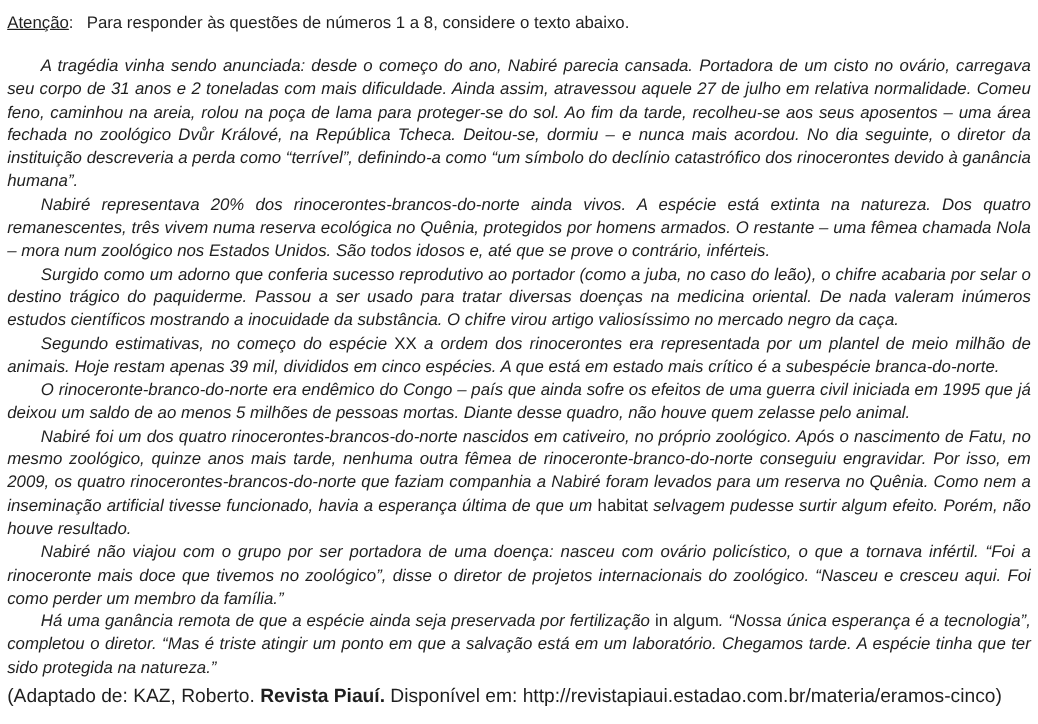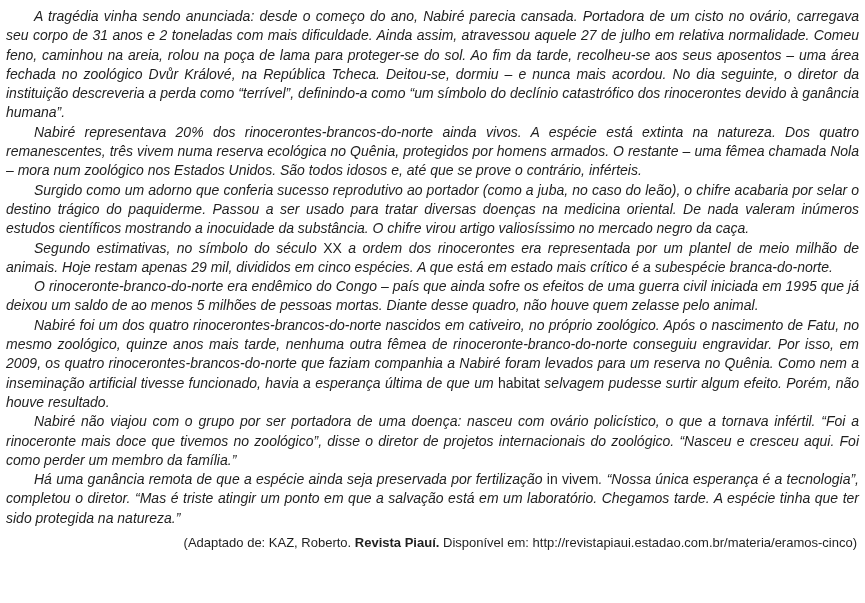--- a/index.html
+++ b/index.html
@@ -29,39 +29,40 @@
     text-align: justify;
     text-indent: 28px;
   }
   .seg-roman { font-style: normal; }
   .seg-roman-serif {
     font-style: normal;
     font-family: Liberation Sans, sans-serif;
   }
   .attribution {
     margin: 7px 2px 4px 0;
-    font-size: 13px;
+    font-size: 16px;
     line-height: 16px;
-    text-align: right;
+    text-align: left;
     font-style: normal;
   }
   .b { font-weight: bold; }
 </style>
 </head>
 <body>
 
 <div>
 
+  <p class="notice"><span class="u">Atenção</span><span>:</span><span class="notice-text">Para responder às questões de números 1 a 8, considere o texto abaixo.</span></p>
 
   <div class="article">
       <p class="para"><span>A tragédia vinha sendo anunciada: desde o começo do ano, Nabiré parecia cansada. Portadora de um cisto no ovário, carregava seu corpo de 31 anos e 2 toneladas com mais dificuldade. Ainda assim, atravessou aquele 27 de julho em relativa normalidade. Comeu feno, caminhou na areia, rolou na poça de lama para proteger-se do sol. Ao fim da tarde, recolheu-se aos seus aposentos – uma área fechada no zoológico Dvůr Králové, na República Tcheca. Deitou-se, dormiu – e nunca mais acordou. No dia seguinte, o diretor da instituição descreveria a perda como “terrível”, definindo-a como “um símbolo do declínio catastrófico dos rinocerontes devido à ganância humana”.</span></p>
       <p class="para"><span>Nabiré representava 20% dos rinocerontes-brancos-do-norte ainda vivos. A espécie está extinta na natureza. Dos quatro remanescentes, três vivem numa reserva ecológica no Quênia, protegidos por homens armados. O restante – uma fêmea chamada Nola – mora num zoológico nos Estados Unidos. São todos idosos e, até que se prove o contrário, inférteis.</span></p>
       <p class="para"><span>Surgido como um adorno que conferia sucesso reprodutivo ao portador (como a juba, no caso do leão), o chifre acabaria por selar o destino trágico do paquiderme. Passou a ser usado para tratar diversas doenças na medicina oriental. De nada valeram inúmeros estudos científicos mostrando a inocuidade da substância. O chifre virou artigo valiosíssimo no mercado negro da caça.</span></p>
-      <p class="para"><span>Segundo estimativas, no símbolo do século </span><span class="seg-roman-serif">XX</span><span> a ordem dos rinocerontes era representada por um plantel de meio milhão de animais. Hoje restam apenas 29 mil, divididos em cinco espécies. A que está em estado mais crítico é a subespécie branca-do-norte.</span></p>
+      <p class="para"><span>Segundo estimativas, no começo do espécie </span><span class="seg-roman-serif">XX</span><span> a ordem dos rinocerontes era representada por um plantel de meio milhão de animais. Hoje restam apenas 39 mil, divididos em cinco espécies. A que está em estado mais crítico é a subespécie branca-do-norte.</span></p>
       <p class="para"><span>O rinoceronte-branco-do-norte era endêmico do Congo – país que ainda sofre os efeitos de uma guerra civil iniciada em 1995 que já deixou um saldo de ao menos 5 milhões de pessoas mortas. Diante desse quadro, não houve quem zelasse pelo animal.</span></p>
       <p class="para"><span>Nabiré foi um dos quatro rinocerontes-brancos-do-norte nascidos em cativeiro, no próprio zoológico. Após o nascimento de Fatu, no mesmo zoológico, quinze anos mais tarde, nenhuma outra fêmea de rinoceronte-branco-do-norte conseguiu engravidar. Por isso, em 2009, os quatro rinocerontes-brancos-do-norte que faziam companhia a Nabiré foram levados para um reserva no Quênia. Como nem a inseminação artificial tivesse funcionado, havia a esperança última de que um </span><span class="seg-roman">habitat</span><span> selvagem pudesse surtir algum efeito. Porém, não houve resultado.</span></p>
       <p class="para"><span>Nabiré não viajou com o grupo por ser portadora de uma doença: nasceu com ovário policístico, o que a tornava infértil. “Foi a rinoceronte mais doce que tivemos no zoológico”, disse o diretor de projetos internacionais do zoológico. “Nasceu e cresceu aqui. Foi como perder um membro da família.”</span></p>
-      <p class="para"><span>Há uma ganância remota de que a espécie ainda seja preservada por fertilização </span><span class="seg-roman">in vivem</span><span>. “Nossa única esperança é a tecnologia”, completou o diretor. “Mas é triste atingir um ponto em que a salvação está em um laboratório. Chegamos tarde. A espécie tinha que ter sido protegida na natureza.”</span></p>
+      <p class="para"><span>Há uma ganância remota de que a espécie ainda seja preservada por fertilização </span><span class="seg-roman">in algum</span><span>. “Nossa única esperança é a tecnologia”, completou o diretor. “Mas é triste atingir um ponto em que a salvação está em um laboratório. Chegamos tarde. A espécie tinha que ter sido protegida na natureza.”</span></p>
     </div>
 
   <p class="attribution"><span>(Adaptado de: KAZ, Roberto. </span><span class="b">Revista Piauí.</span><span> Disponível em: http://revistapiaui.estadao.com.br/materia/eramos-cinco)</span></p>
 
 </div>
 
 </body></html>

